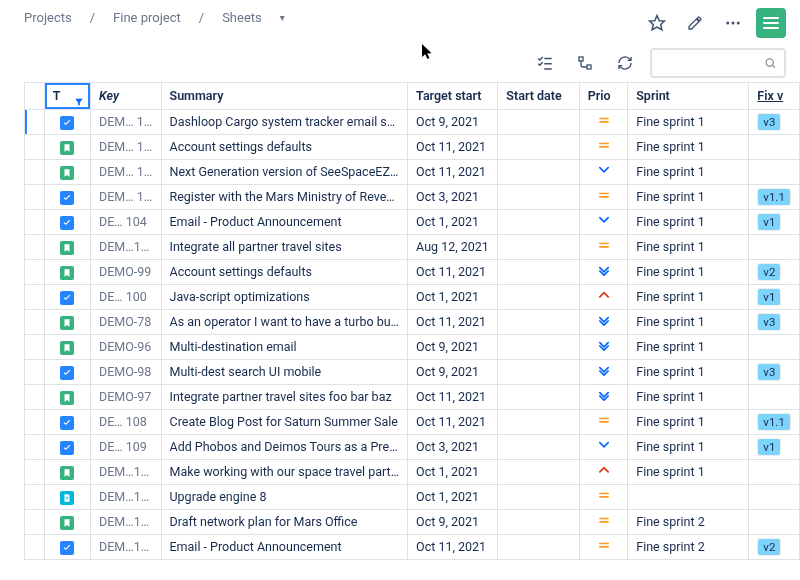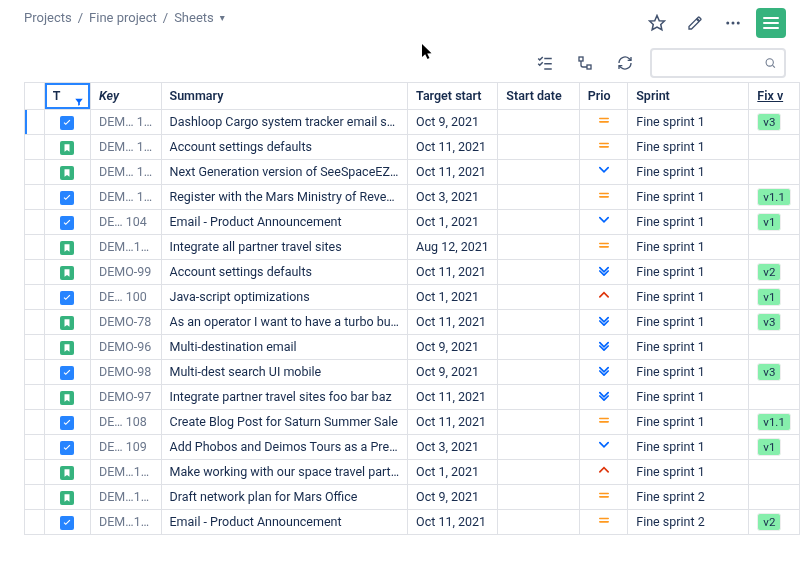--- a/index.html
+++ b/index.html
@@ -17,21 +17,21 @@
   html, body { margin:0; padding:0; }
   body {
     width:800px; height:580px; overflow:hidden;
     font-family: -apple-system, "Segoe UI", Roboto, Arial, sans-serif;
     font-size:13px; color:var(--text); background:#fff;
     position:relative;
   }
 
   
   .header { padding:10px 16px 4px 24px; }
-  .crumbs { display:flex; align-items:center; gap:6px; color:var(--muted); font-size:13px; }
+  .crumbs { display:flex; align-items:center; gap:18px; color:var(--muted); font-size:13px; }
   .crumbs .sep { color:var(--muted); }
   .crumbs .c { cursor:pointer; }
   .title-row { display:flex; align-items:center; justify-content:space-between; margin-top:2px; }
   .title { font-size:22px; font-weight:500; letter-spacing:-0.2px; }
   .actions { display:flex; align-items:center; gap:8px; position:absolute; top:8px; right:14px; }
   .icon-btn {
     width:30px; height:30px; border-radius:3px; display:flex; align-items:center; justify-content:center;
     cursor:pointer; color:#42526E;
   }
   .app-logo {
@@ -92,21 +92,21 @@
   .t-task  { background:#2684FF; }
   .t-story { background:#36B37E; }
   .t-doc   { background:#00B8D9; }
 
   .prio-icon { display:inline-flex; align-items:center; justify-content:center; width:100%; }
   .prio-icon svg { width:14px; height:10px; }
 
   .filter-icon { position:absolute; right:6px; top:7px; }
 
   .fix-chip {
-    display:inline-block; background:#86efac; border:1px solid #eee;
+    display:inline-block; background:#7dd3fc; border:1px solid #eee;
     border-radius:3px; padding:0 5px; height:18px;
     line-height:16px; font-size:11.5px; color:var(--text);
   }
 
   .row-handle { background:#fff; }
   tr.sel td.row-handle { box-shadow: inset 2px 0 0 #2684FF; }
   th.col-t.active { box-shadow: inset 0 0 0 2px #2684FF; }
 
   .cursor-caret {
     position:absolute; top:44px; left:422px; color:#000; pointer-events:none;
@@ -518,20 +518,41 @@
           <td><span class="prio-icon">
               <svg viewBox="0 0 14 12" fill="none" stroke="#DE350B" stroke-width="2" stroke-linecap="round">
                 <polyline points="2 7 7 2 12 7"></polyline>
               </svg>
             </span></td>
           <td>Fine sprint 1</td>
           <td></td>
         </tr>
         <tr>
           <td class="row-handle"></td>
+          <td style="text-align:center"><span class="type-icon t-doc">
+              <svg viewBox="0 0 24 24">
+                <path d="M6 3h9l3 3v15H6z" fill="#fff"></path>
+                <path d="M9 10h6M9 14h6" stroke="#00B8D9" stroke-width="2"></path>
+              </svg>
+            </span></td>
+          <td class="key">DEM…174</td>
+          <td class="sum">Upgrade engine 8</td>
+          <td class="date">Oct 1, 2021</td>
+          <td class="date"></td>
+          <td><span class="prio-icon">
+              <svg viewBox="0 0 14 12" fill="none" stroke="#FF991F" stroke-width="2" stroke-linecap="round">
+                <line x1="2" y1="3" x2="12" y2="3"></line>
+                <line x1="2" y1="7" x2="12" y2="7"></line>
+              </svg>
+            </span></td>
+          <td></td>
+          <td></td>
+        </tr>
+        <tr>
+          <td class="row-handle"></td>
           <td style="text-align:center"><span class="type-icon t-story">
               <svg viewBox="0 0 24 24">
                 <path d="M6 3h12v18l-6-4-6 4z"></path>
               </svg>
             </span></td>
           <td class="key">DEM…127</td>
           <td class="sum">Draft network plan for Mars Office</td>
           <td class="date">Oct 9, 2021</td>
           <td class="date"></td>
           <td><span class="prio-icon">

